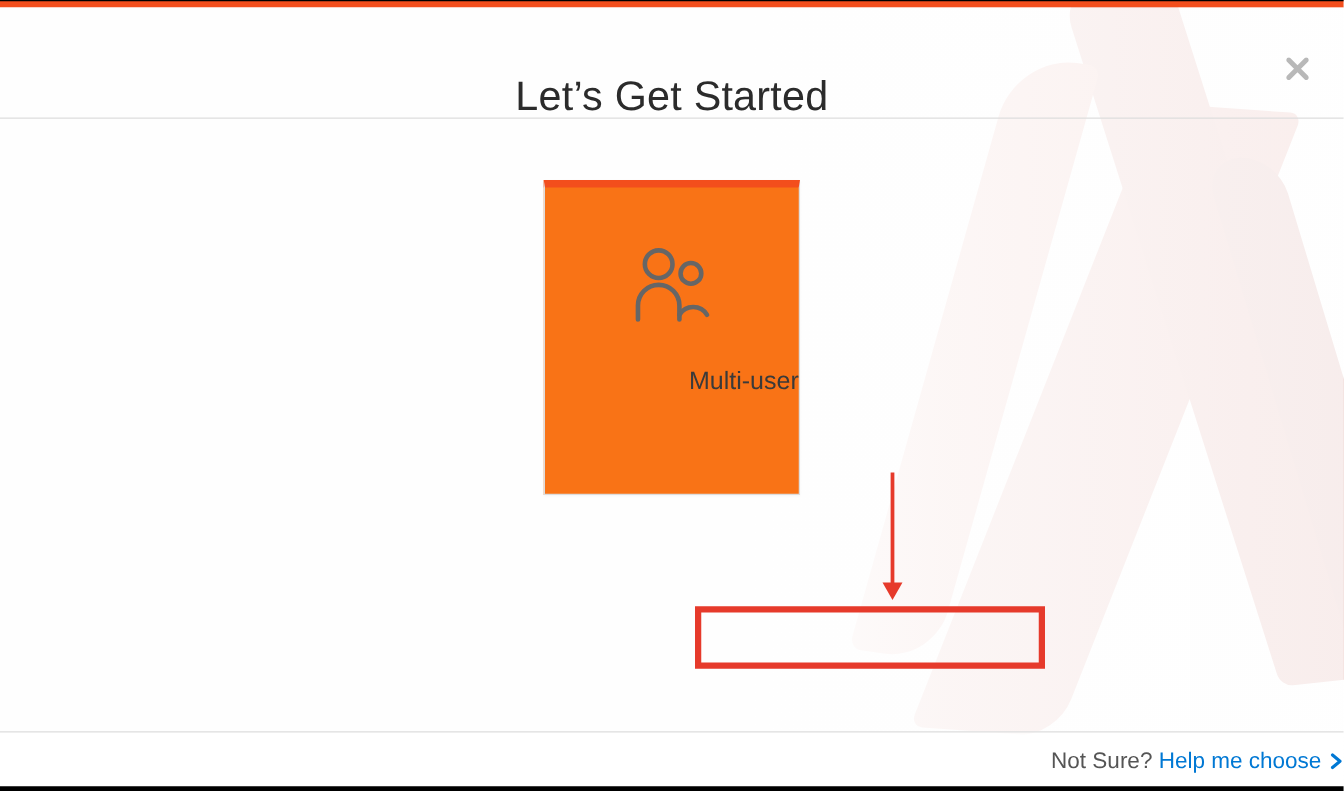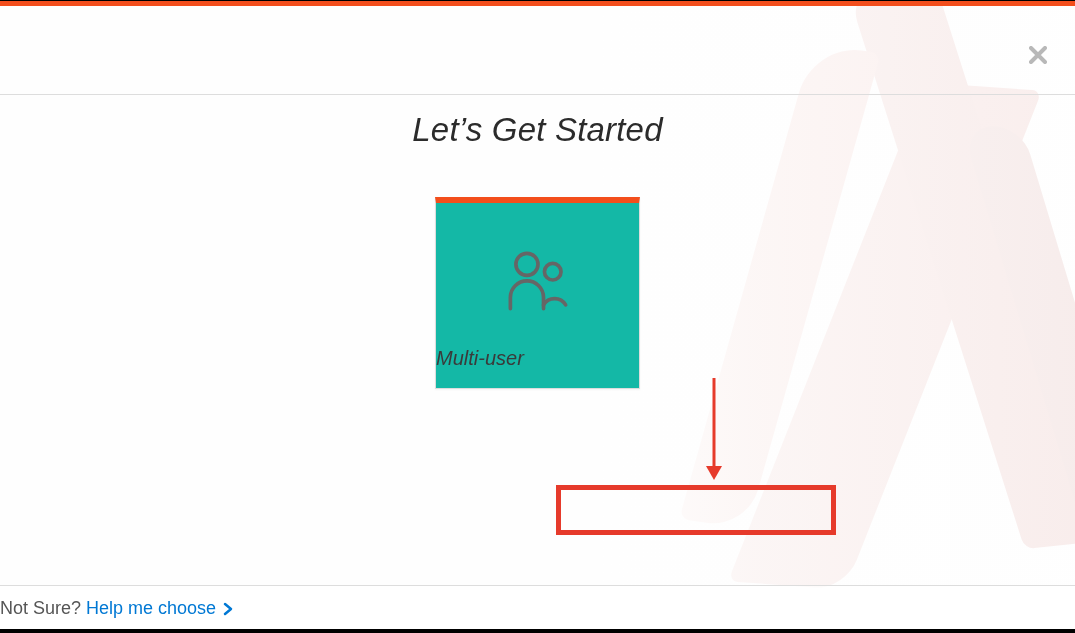--- a/index.html
+++ b/index.html
@@ -68,40 +68,39 @@
     .close-btn svg { display:block; }
     .header-divider {
       position: absolute;
       top: 88px;
       left: 0;
       right: 0;
       height: 1px;
       background: #ddd;
     }
     .main {
-      padding-top: 105px;
+      padding-top: 52px;
       text-align: center;
-      font-style: italic;
     }
     .page-title {
       font-size: 33px;
       color: #2b2b2b;
       font-weight: 400;
       margin-bottom: 48px;
       letter-spacing: 0.2px;
     }
     .card {
       display: inline-block;
       width: 205px;
-      height: 192px;
+      height: 252px;
       border: 1px solid #ddd;
       border-top: 6px solid #f34e1c;
-      background: #14b8a6;
-      cursor: pointer;
-      text-align: left;
+      background: #f97316;
+      cursor: pointer;
+      text-align: right;
       padding-top: 42px;
       box-shadow: 0 1px 2px rgba(0,0,0,0.04);
     }
     .card-icon {
       width: 70px;
       height: 70px;
       margin: 0 auto 32px auto;
       display: flex;
       align-items: center;
       justify-content: center;
@@ -145,21 +144,21 @@
     }
     .footer {
       position: absolute;
       bottom: 0;
       left: 0;
       right: 0;
       border-top: 1px solid #ddd;
       border-bottom: 4px solid #000;
       background: rgba(255,255,255,0.6);
       padding: 12px 0 8px 0;
-      text-align: left;
+      text-align: right;
       z-index: 2;
     }
     .footer-text {
       font-size: 18px;
       color: #555;
     }
     .help-link {
       color: #0078d4;
       cursor: pointer;
     }

